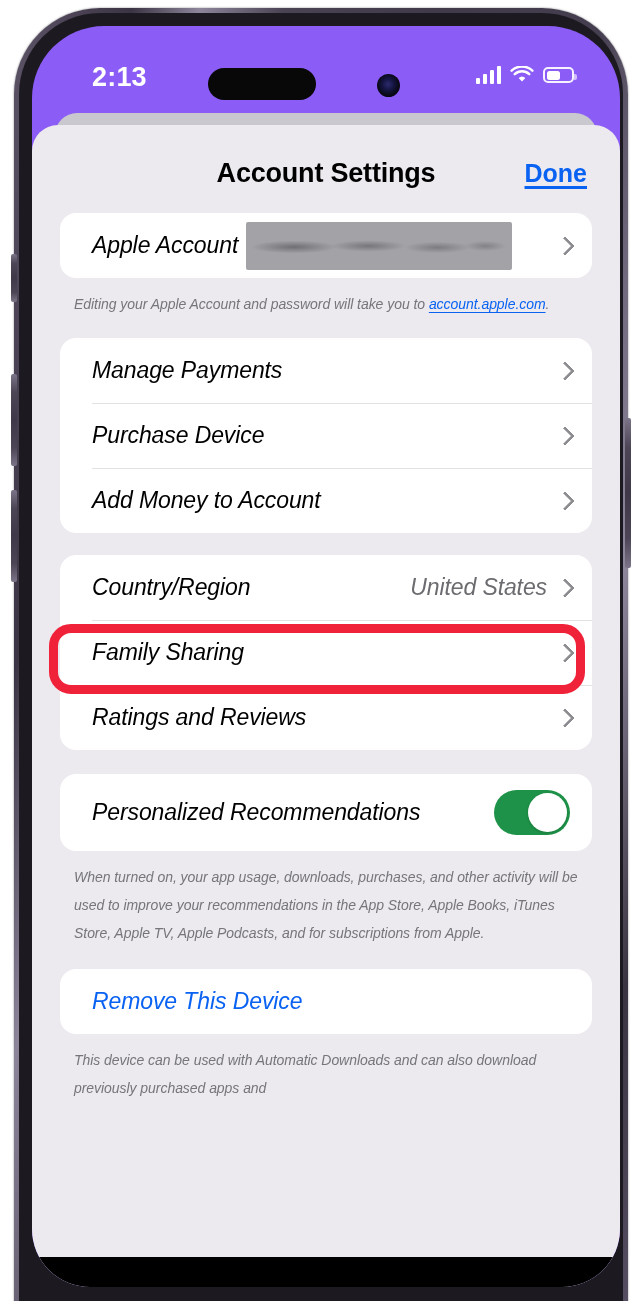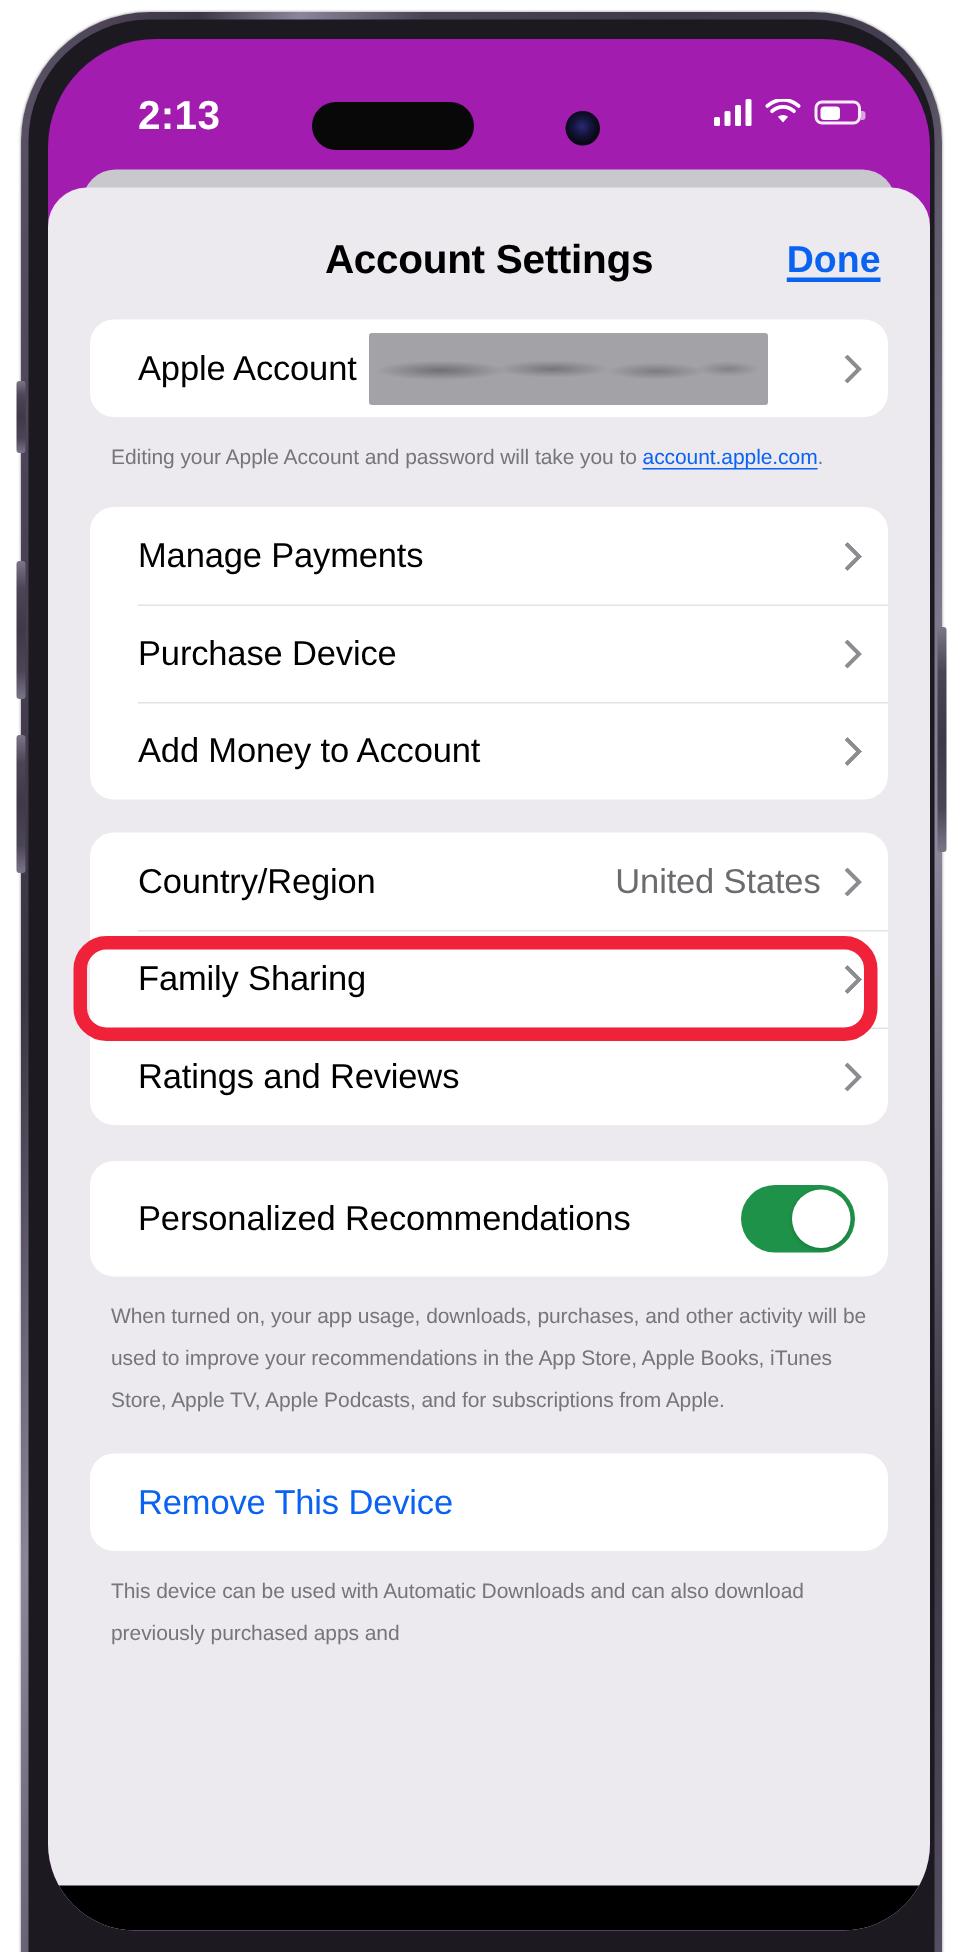--- a/index.html
+++ b/index.html
@@ -38,21 +38,21 @@
     border-radius: 81px 81px 0 0;
     background: #1c1a20;
   }
   .screen {
     position: absolute;
     left: 13px;
     top: 13px;
     width: 588px;
     height: 1261px;
     border-radius: 72px 72px 58px 58px;
-    background: #a21caf;
+    background: #8b5cf6;
     overflow: hidden;
   }
 
   
   .side-btn {
     position: absolute;
     background: linear-gradient(180deg, #7c7488 0%, #4c4556 20%, #3e3848 50%, #4c4556 80%, #7c7488 100%);
     border-radius: 2px;
   }
   .btn-action  { left: -3px; top: 246px;  width: 6px;  height: 48px; }
@@ -194,20 +194,21 @@
     text-underline-offset: 4px;
     text-decoration-thickness: 2.5px;
     cursor: pointer;
     text-align: center;
   }
 
   
   .content {
     position: relative;
     padding: 0 28px;
+    font-style: italic;
   }
   .group {
     background: #ffffff;
     border-radius: 16px;
     overflow: hidden;
   }
   .row {
     position: relative;
     display: flex;
     align-items: center;

